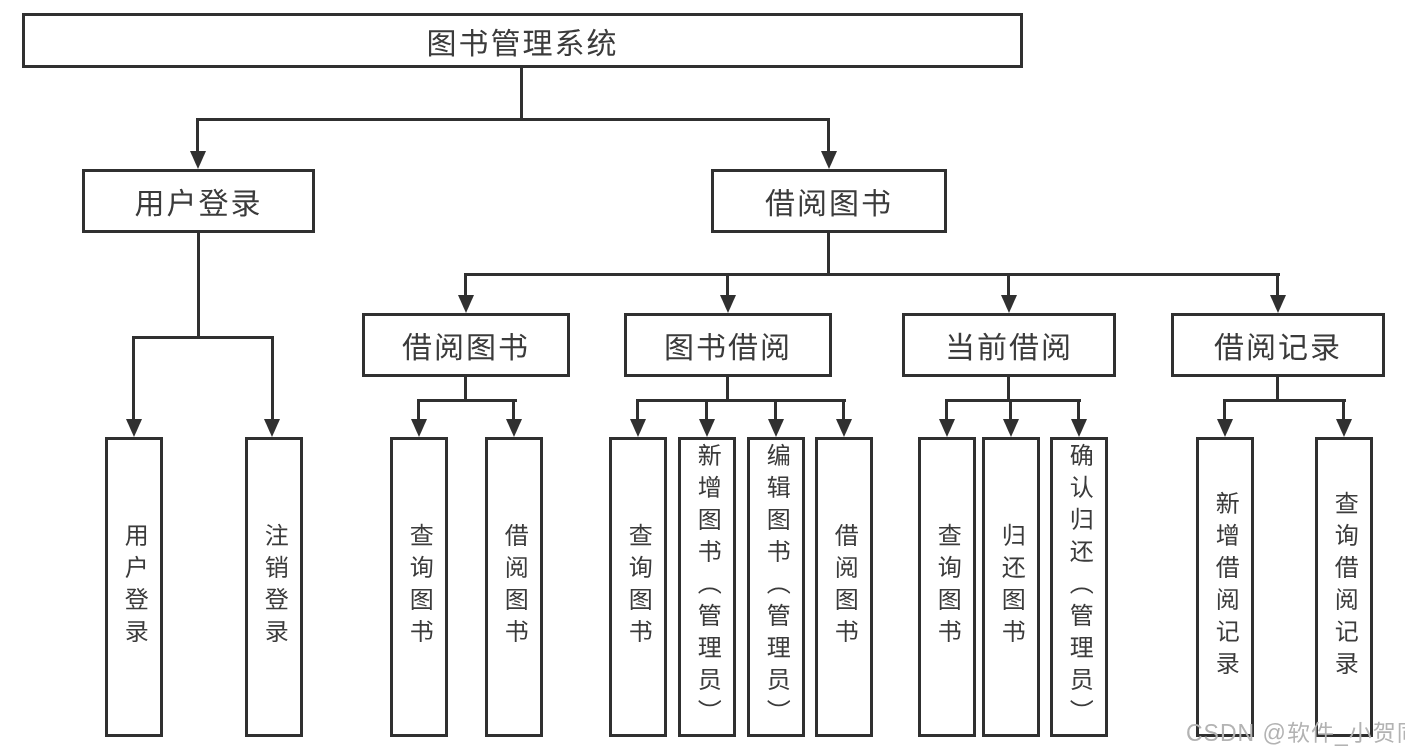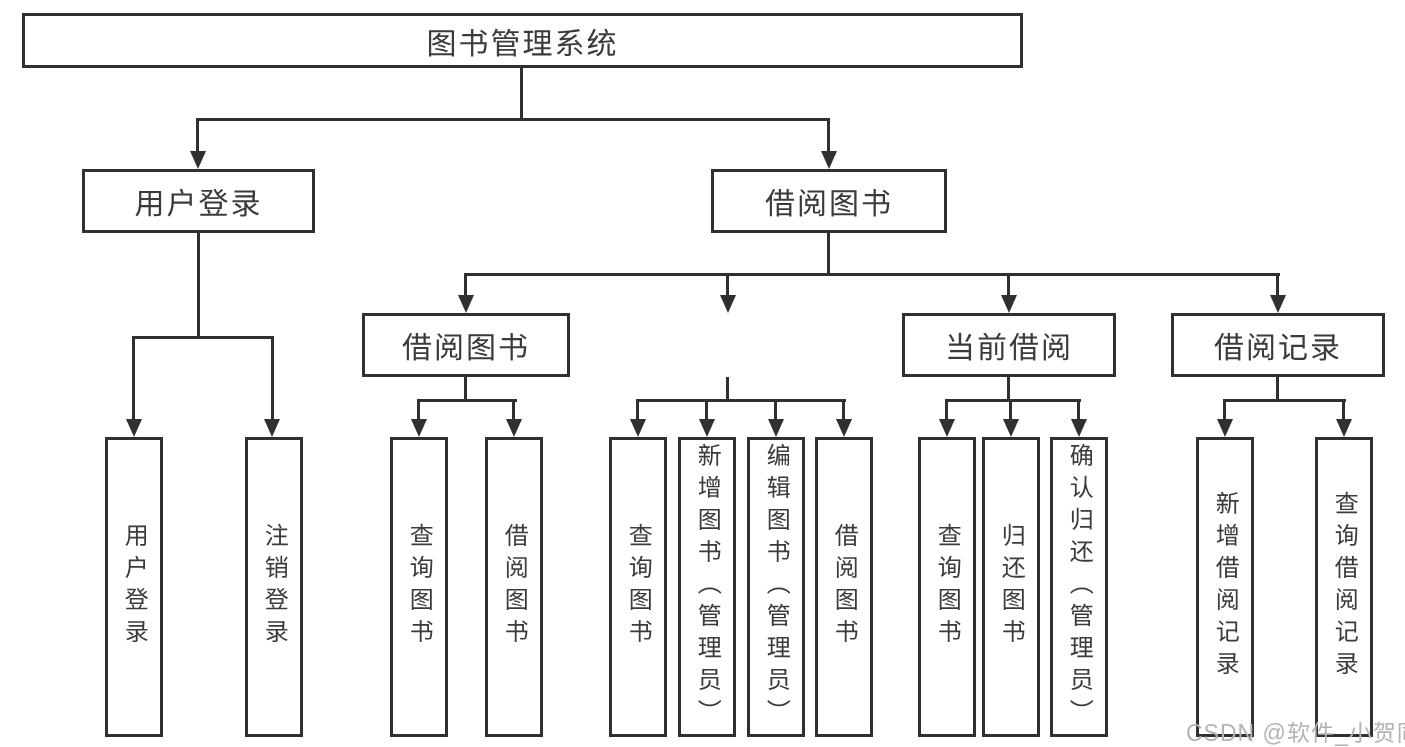--- a/index.html
+++ b/index.html
@@ -64,20 +64,23 @@
   <div class="arrow" style="left:458px;top:295px;"></div>
   <div class="vline" style="left:726px;top:273px;height:22px;"></div>
   <div class="arrow" style="left:720px;top:295px;"></div>
   <div class="vline" style="left:1007px;top:273px;height:22px;"></div>
   <div class="arrow" style="left:1001px;top:295px;"></div>
   <div class="vline" style="left:1276px;top:273px;height:22px;"></div>
   <div class="arrow" style="left:1270px;top:295px;"></div>
 
   <div class="box" style="left:362px;top:313px;width:208px;height:64px;">
     <span class="htext">借阅图书</span>
+  </div>
+  <div class="box" style="left:624px;top:313px;width:208px;height:64px;">
+    <span class="htext">图书借阅</span>
   </div>
   <div class="box" style="left:1171px;top:313px;width:214px;height:64px;">
     <span class="htext">借阅记录</span>
   </div>
   <div class="box" style="left:902px;top:313px;width:214px;height:64px;">
     <span class="htext">当前借阅</span>
   </div>
 
   <div class="vline" style="left:464px;top:377px;height:22px;"></div>
   <div class="hline" style="left:417px;top:399px;width:100px;"></div>

